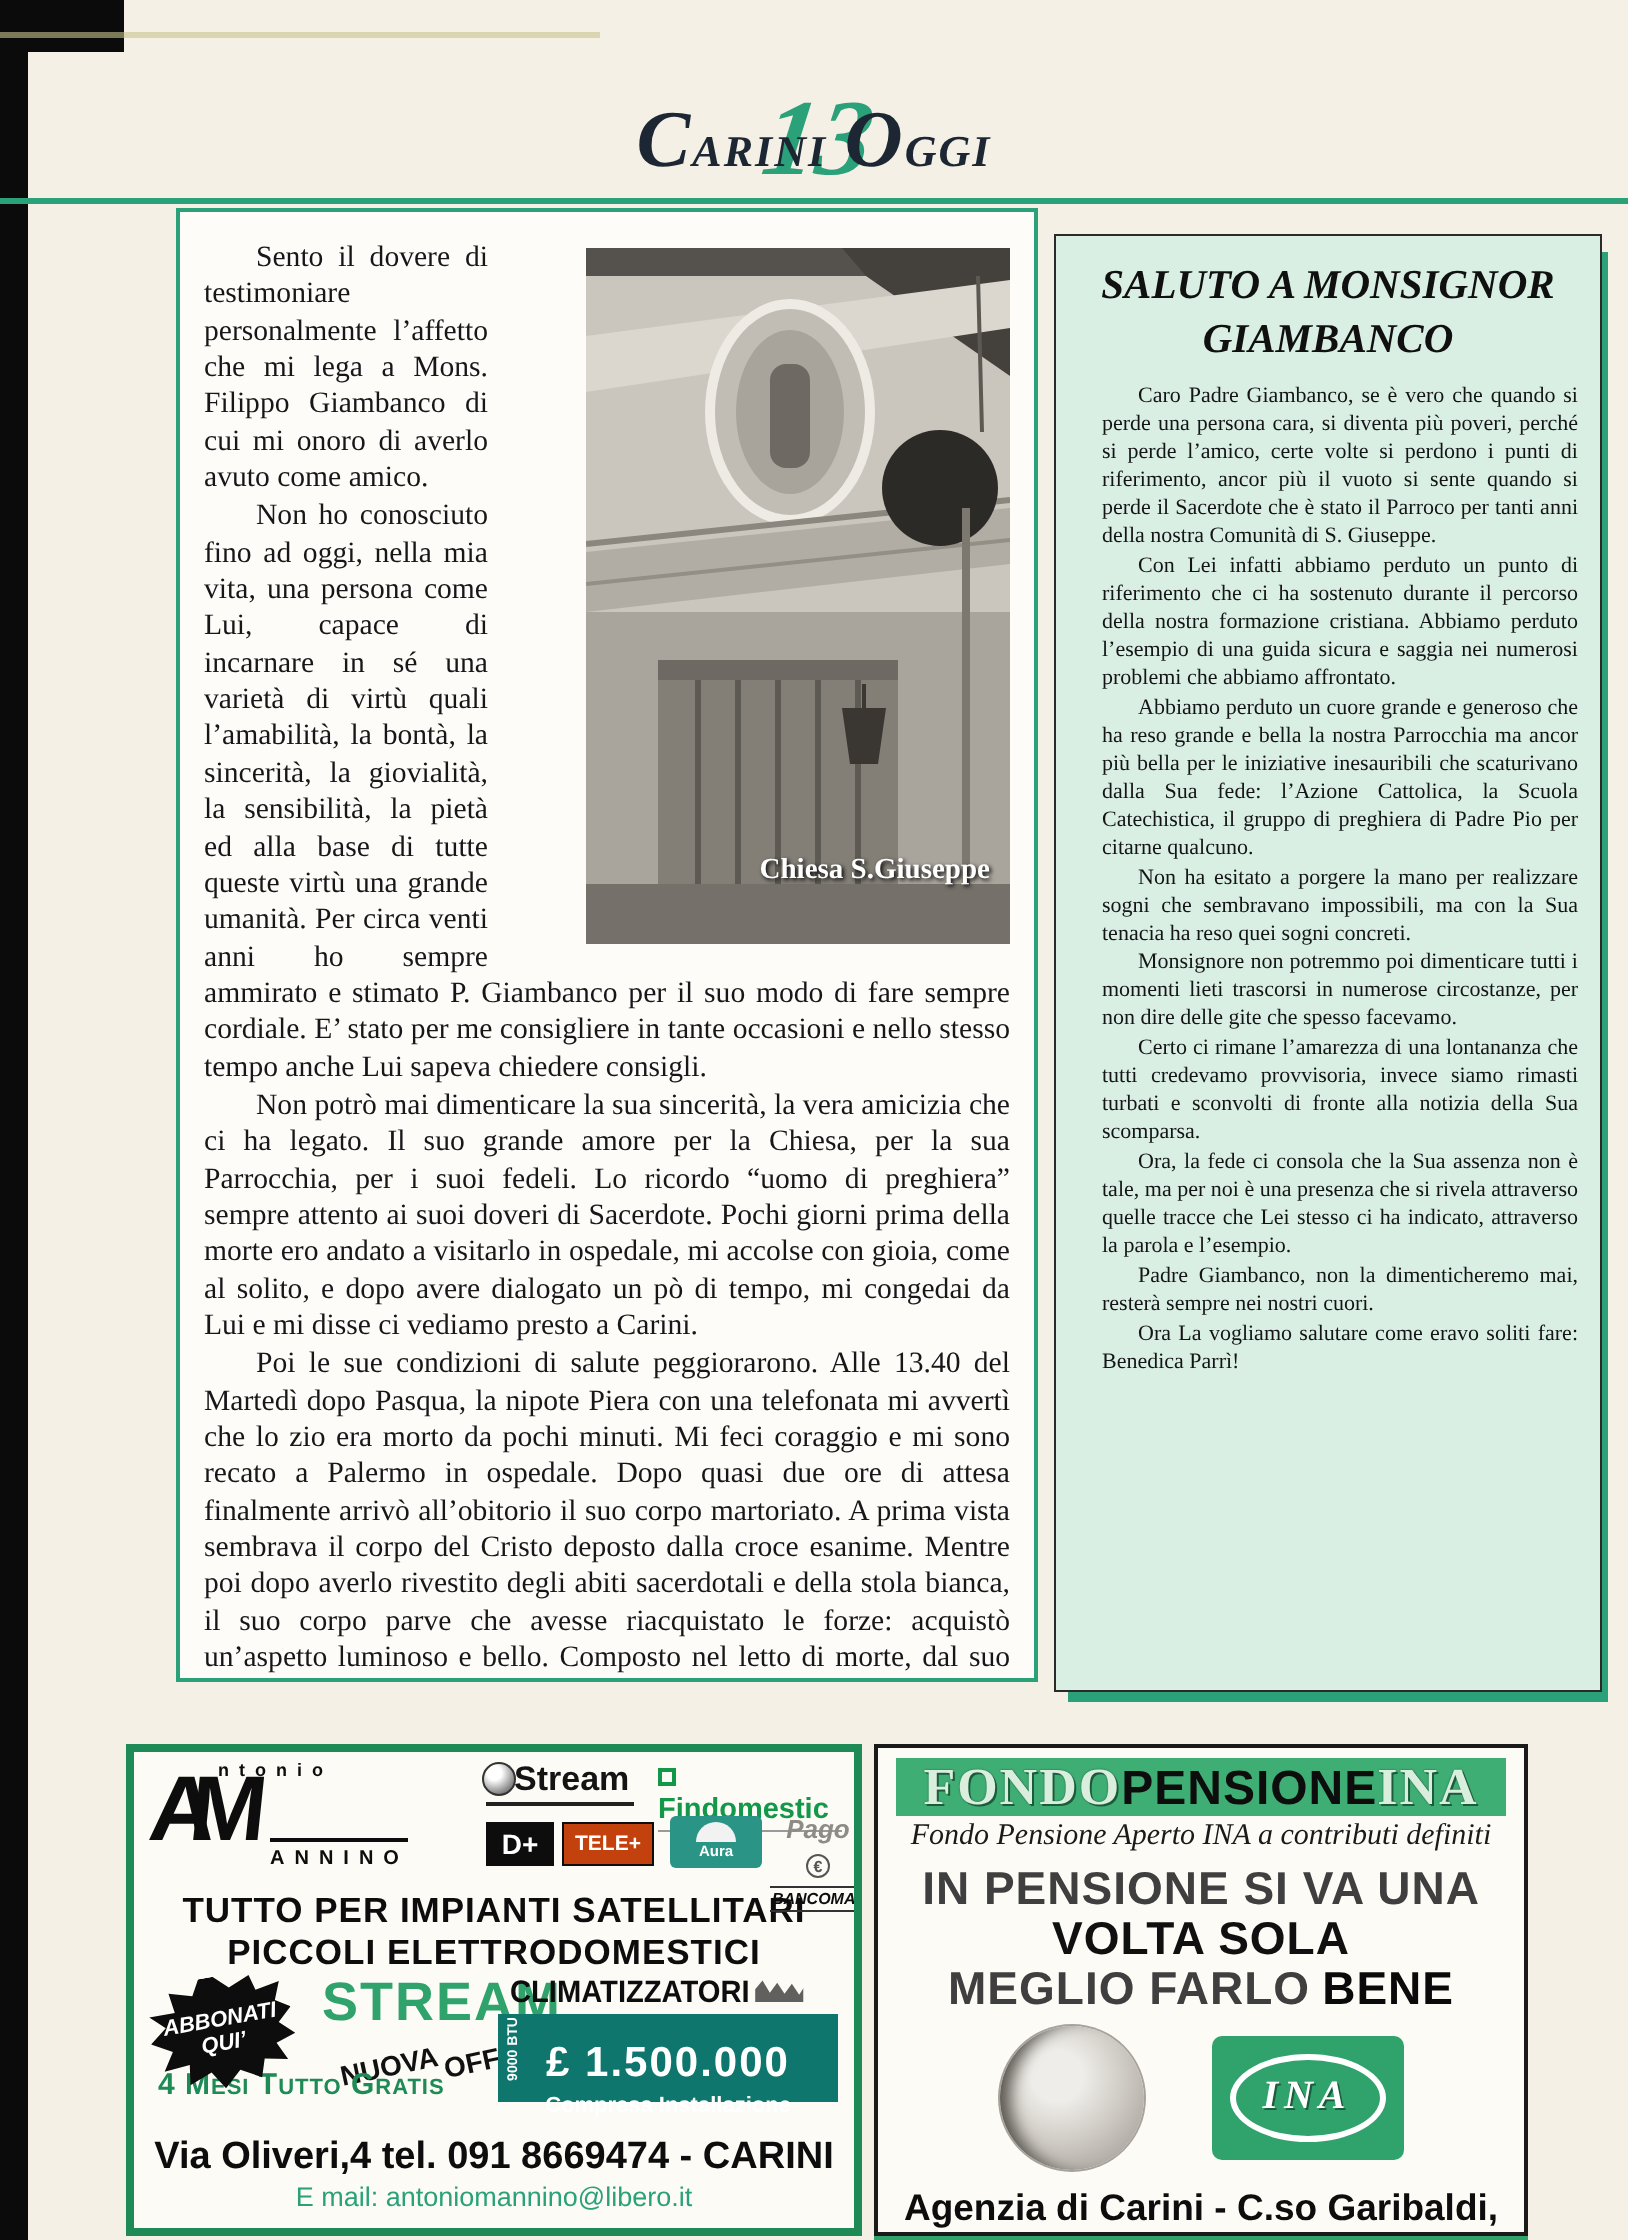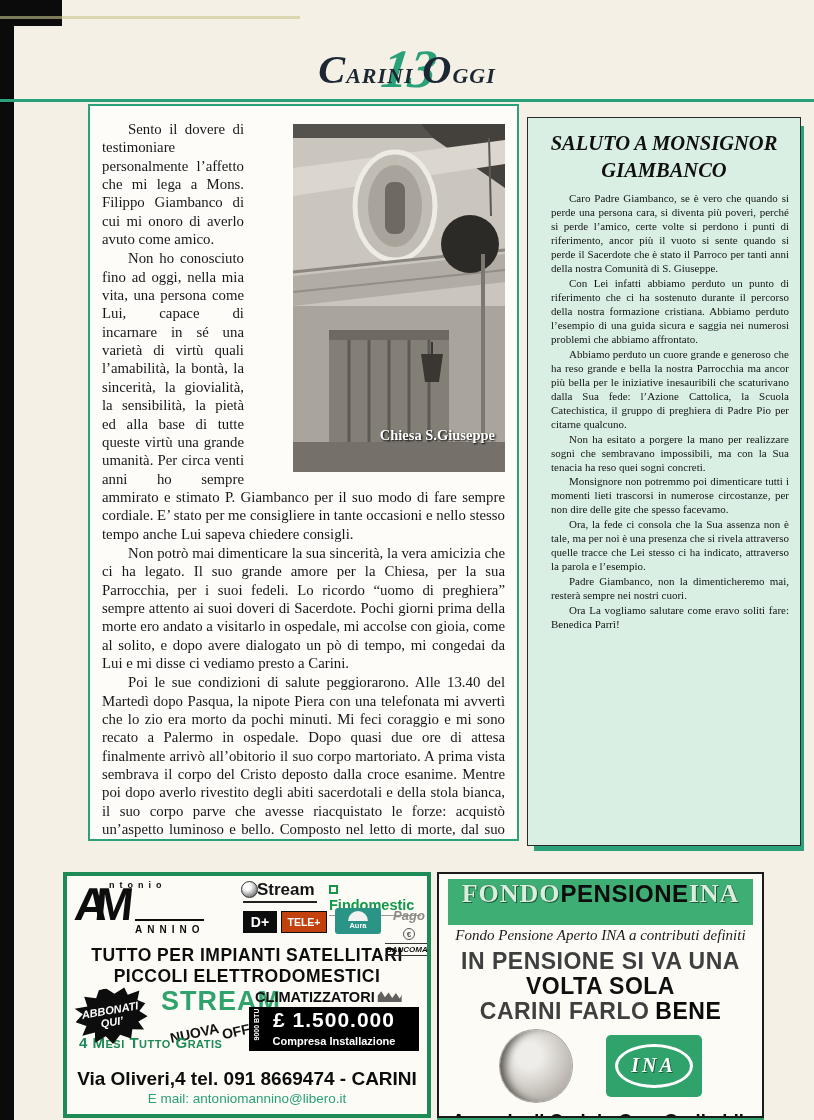--- a/index.html
+++ b/index.html
@@ -92,34 +92,34 @@
   .burst span { color:#fff; font:bold italic 11px/1.1 "Liberation Sans", sans-serif; }
   .stream-big { position:absolute; left:88px; top:0; color:#2fa36b;
                 font:bold 27px/1 "Liberation Sans", sans-serif; letter-spacing:1px; }
   .offer { position:absolute; left:96px; top:30px; transform:rotate(-12deg);
            font:bold 14px "Liberation Sans", sans-serif; color:#111; }
   .offer .o2 { display:inline-block; transform:translateY(7px); margin-left:2px; }
   .clim { position:absolute; left:182px; top:0; font:bold 15.5px "Liberation Sans", sans-serif;
           color:#0d0d0d; transform:scaleX(.94); transform-origin:left; white-space:nowrap; }
   .clim-mark { display:inline-block; width:26px; height:11px; background:#3a3a3a; margin-left:3px;
                clip-path:polygon(0 40%,15% 0,30% 55%,45% 10%,60% 60%,75% 15%,90% 65%,100% 30%,100% 100%,0 100%); opacity:.8; }
-  .price-box { position:absolute; left:176px; top:19px; width:170px; height:44px; background:#000000;
-               color:#fff; text-align:center; padding-top:2px; }
+  .price-box { position:absolute; left:176px; top:19px; width:170px; height:44px; background:#0f766e;
+               color:#fff; text-align:center; padding-top:14px; }
   .btu { position:absolute; left:-8px; top:14px; transform:rotate(-90deg); font:bold 7px "Liberation Sans", sans-serif; }
   .price { font:bold 21px/1.05 "Liberation Sans", sans-serif; letter-spacing:1px; }
   .price-note { font:bold 11px/1.1 "Liberation Sans", sans-serif; }
   .gratis { position:absolute; left:6px; top:46px; color:#1e8a55;
             font:bold 15px "Liberation Sans", sans-serif; font-variant:small-caps; letter-spacing:.5px; }
   .ml-addr { text-align:center; font:bold 19px/1.1 "Liberation Sans", sans-serif; color:#0d0d0d; margin-top:15px; }
   .ml-mail { text-align:center; font:13.5px "Liberation Sans", sans-serif; color:#2aa178; margin-top:1px; }
 
   
   .ad-ina { left:437px; width:327px; border:2px solid #1a1a1a; padding:5px 9px;
             box-shadow:0 4px 0 #2fa36b; }
-  .ina-band { height:46px; background:#3fae74; text-align:center; line-height:29px; white-space:nowrap; }
+  .ina-band { height:29px; background:#3fae74; text-align:center; line-height:29px; white-space:nowrap; }
   .ina-band .serif-out { font:bold 26px "Liberation Serif", serif; color:#d9eedd;
                          text-shadow:0 0 1px #1c5c3c, 1px 1px 0 #1c5c3c; letter-spacing:1px; }
   .ina-band .sans-bold { font:bold 24px "Liberation Sans", sans-serif; color:#0d0d0d; letter-spacing:.5px; }
   .ina-sub { text-align:center; font:italic 15px/1.15 "Liberation Serif", serif; color:#1a1a1a; margin-top:2px; }
   .ina-h { text-align:center; font:bold 23px/1.08 "Liberation Sans", sans-serif; letter-spacing:.5px; }
   .ina-h1 { color:#3f3f3f; margin-top:5px; }
   .ina-h2 { color:#101010; }
   .ina-h3 { color:#3f3f3f; }
   .ina-h3 b { color:#0a0a0a; margin-left:6px; }
   .ina-logos { display:flex; align-items:center; justify-content:center; gap:34px; height:80px; margin-top:2px; }
@@ -191,20 +191,21 @@
     <h2 class="ra-title">
       <span>SALUTO A MONSIGNOR</span><br>
       <span>GIAMBANCO</span>
     </h2>
     <div class="ra-body">
         <p>Caro Padre Giambanco, se è vero che quando si perde una persona cara, si diventa più poveri, perché si perde l’amico, certe volte si perdono i punti di riferimento, ancor più il vuoto si sente quando si perde il Sacerdote che è stato il Parroco per tanti anni della nostra Comunità di S. Giuseppe.</p>
         <p>Con Lei infatti abbiamo perduto un punto di riferimento che ci ha sostenuto durante il percorso della nostra formazione cristiana. Abbiamo perduto l’esempio di una guida sicura e saggia nei numerosi problemi che abbiamo affrontato.</p>
         <p>Abbiamo perduto un cuore grande e generoso che ha reso grande e bella la nostra Parrocchia ma ancor più bella per le iniziative inesauribili che scaturivano dalla Sua fede: l’Azione Cattolica, la Scuola Catechistica, il gruppo di preghiera di Padre Pio per citarne qualcuno.</p>
         <p>Non ha esitato a porgere la mano per realizzare sogni che sembravano impossibili, ma con la Sua tenacia ha reso quei sogni concreti.</p>
         <p>Monsignore non potremmo poi dimenticare tutti i momenti lieti trascorsi in numerose circostanze, per non dire delle gite che spesso facevamo.</p>
+        <p>Certo ci rimane l’amarezza di una lontananza che tutti credevamo provvisoria, invece siamo rimasti turbati e sconvolti di fronte alla notizia della Sua scomparsa.</p>
         <p>Ora, la fede ci consola che la Sua assenza non è tale, ma per noi è una presenza che si rivela attraverso quelle tracce che Lei stesso ci ha indicato, attraverso la parola e l’esempio.</p>
         <p>Padre Giambanco, non la dimenticheremo mai, resterà sempre nei nostri cuori.</p>
         <p>Ora La vogliamo salutare come eravo soliti fare: Benedica Parrì!</p>
       </div>
 
   </div>
 
   <div class="ad ad-mannino">
     <div class="ml-logos">
       <span class="am-ntonio">ntonio</span>
@@ -245,21 +246,21 @@
     <div class="ml-mail">E mail: antoniomannino@libero.it</div>
   </div>
 
   <div class="ad ad-ina">
     <div class="ina-band">
       <span class="serif-out">FONDO</span><span class="sans-bold">PENSIONE</span><span class="serif-out">INA</span>
     </div>
     <div class="ina-sub">Fondo Pensione Aperto INA a contributi definiti</div>
     <div class="ina-h ina-h1">IN PENSIONE SI VA UNA</div>
     <div class="ina-h ina-h2">VOLTA SOLA</div>
-    <div class="ina-h ina-h3"><span>CARINI FARLO</span><b>BENE</b></div>
+    <div class="ina-h ina-h3"><span>MEGLIO FARLO</span><b>BENE</b></div>
     <div class="ina-logos">
       <span class="coin"></span>
       <span class="ina-logo">
         <span class="ina-ellipse"></span>
         <span class="ina-logo-text">INA</span>
       </span>
     </div>
     <div class="ina-addr">Agenzia di Carini - C.so Garibaldi, 238</div>
 
   </div>

